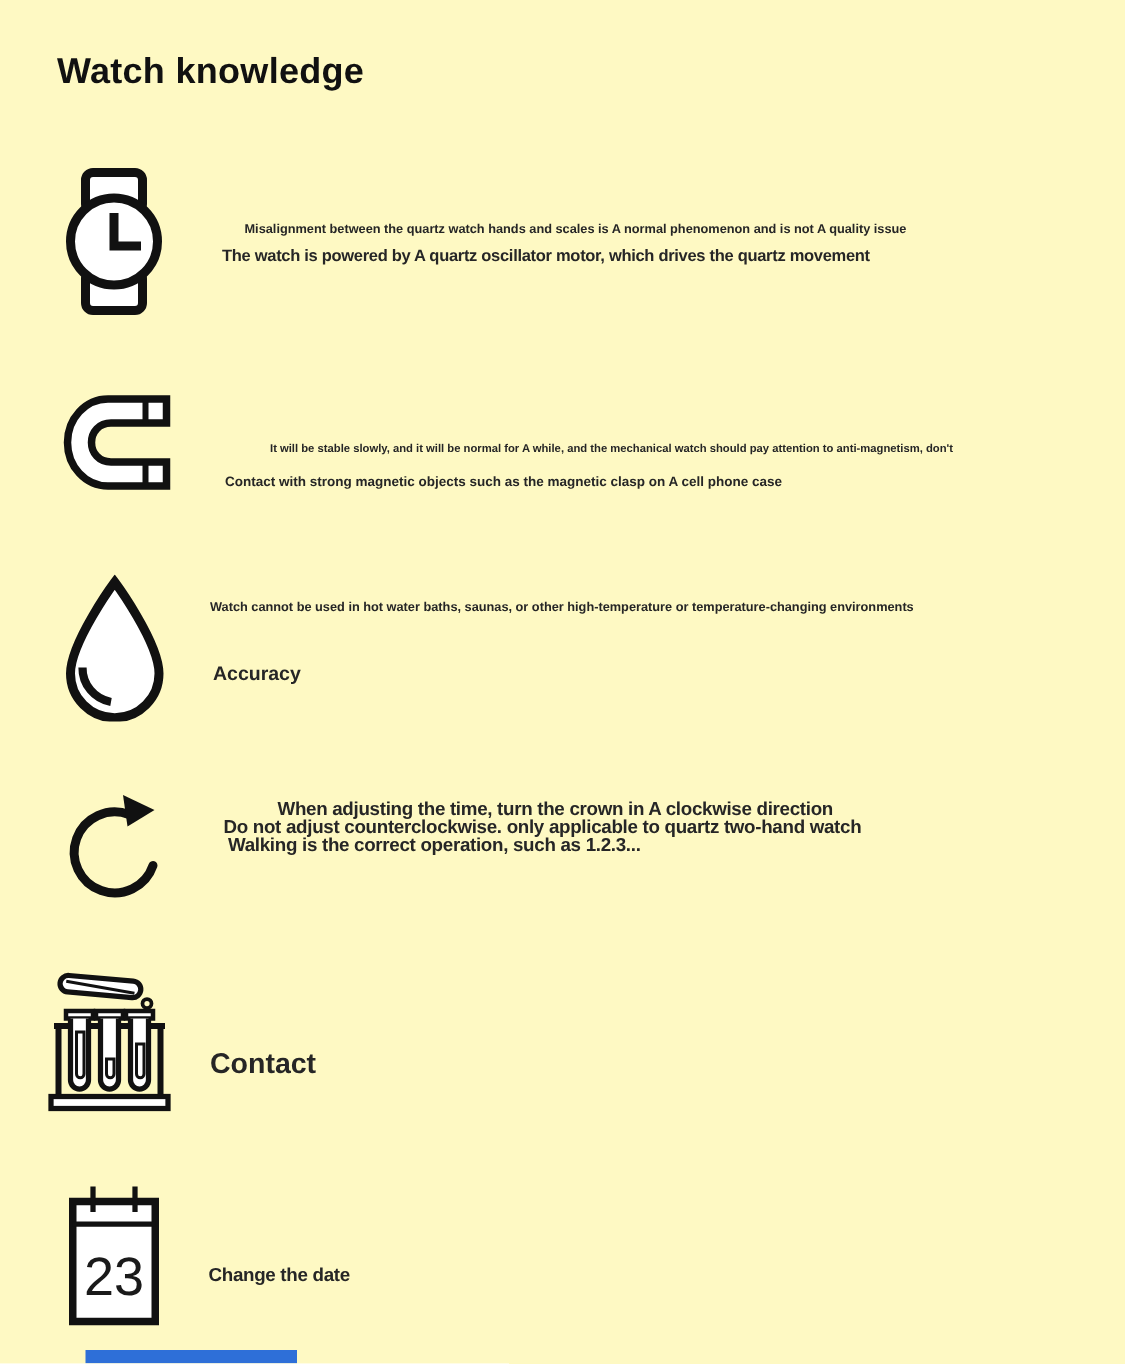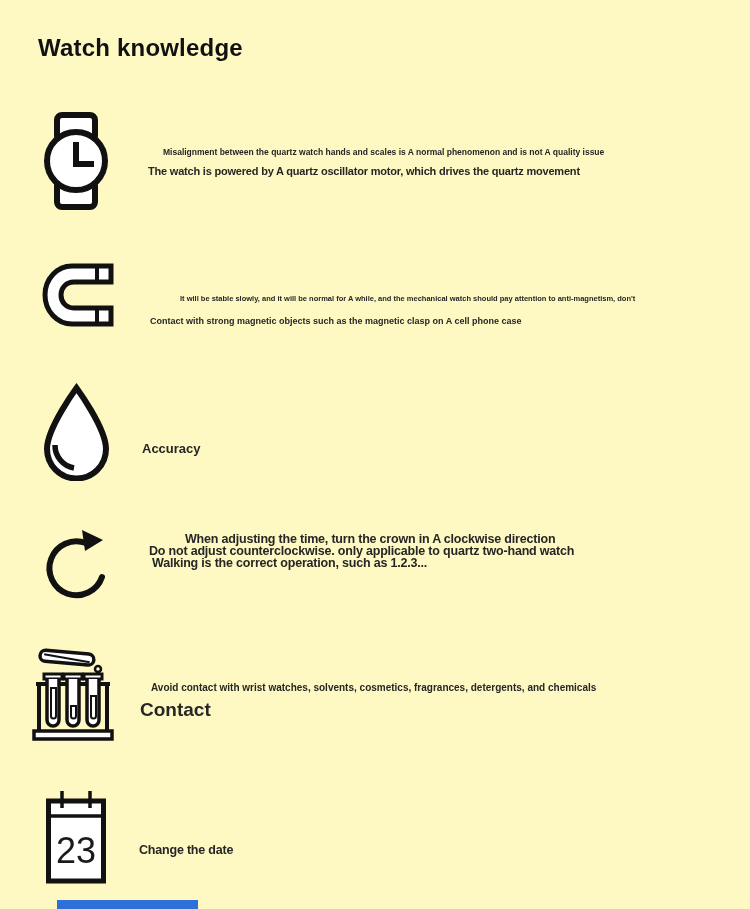--- a/index.html
+++ b/index.html
@@ -71,20 +71,21 @@
   </div>
   <p class="ln s2b">It will be stable slowly, and it will be normal for A while, and the mechanical watch should pay attention to anti-magnetism, don't</p>
   <p class="ln s2c">Contact with strong magnetic objects such as the magnetic clasp on A cell phone case</p>
 
   <div class="icon icon-drop">
     <svg width="77" height="98" viewBox="0 0 77 98" xmlns="http://www.w3.org/2000/svg">
       <path d="M38.5,5 C38.5,5 9,45 9,66 a29.5,29.5 0 0 0 59,0 C68,45 38.5,5 38.5,5 Z" fill="#fff" stroke="#111" stroke-width="6"></path>
       <path d="M17,62 a23,23 0 0 0 19,23" fill="none" stroke="#111" stroke-width="5.5"></path>
     </svg>
   </div>
+  <p class="ln s3a">Watch cannot be used in hot water baths, saunas, or other high-temperature or temperature-changing environments</p>
   <p class="ln s3c">Accuracy</p>
 
   <div class="icon icon-rotate">
     <svg width="72" height="90" viewBox="0 0 72 90" xmlns="http://www.w3.org/2000/svg">
       <path d="M46,24 A27,27 0 1 0 62,58" fill="none" stroke="#111" stroke-width="6" stroke-linecap="round"></path>
       <path d="M42,11 L63,21 L45,32 Z" fill="#111"></path>
     </svg>
   </div>
   <p class="ln s4a">When adjusting the time, turn the crown in A clockwise direction</p>
   <p class="ln s4b">Walking is the correct operation, such as 1.2.3...</p>
@@ -107,21 +108,20 @@
         <path d="M19,46 V74 a2.5,2.5 0 0 0 5,0 V46 Z" stroke-width="2" fill="none"></path>
         <rect x="32" y="32" width="18" height="5" stroke-width="3"></rect>
         <path d="M35,37 V78 a6,6 0 0 0 12,0 V37" stroke-width="3.5"></path>
         <path d="M39,64 V74 a2.5,2.5 0 0 0 5,0 V64 Z" stroke-width="2" fill="none"></path>
         <rect x="52" y="32" width="18" height="5" stroke-width="3"></rect>
         <path d="M55,37 V78 a6,6 0 0 0 12,0 V37" stroke-width="3.5"></path>
         <path d="M59,54 V74 a2.5,2.5 0 0 0 5,0 V54 Z" stroke-width="2" fill="none"></path>
       </g>
     </svg>
   </div>
-  <p class="ln s5a">Avoid contact with wrist watches, solvents, cosmetics, fragrances, detergents, and chemicals</p>
   <p class="ln s5b">Contact</p>
 
   <div class="icon icon-calendar">
     <svg width="62" height="97" viewBox="0 0 62 97" xmlns="http://www.w3.org/2000/svg">
       <rect x="3.5" y="13" width="55" height="80" fill="#fff" stroke="#111" stroke-width="5"></rect>
       <line x1="3.5" y1="28" x2="58.5" y2="28" stroke="#111" stroke-width="3.5"></line>
       <line x1="17" y1="3" x2="17" y2="20" stroke="#111" stroke-width="3.5"></line>
       <line x1="45" y1="3" x2="45" y2="20" stroke="#111" stroke-width="3.5"></line>
       <text x="31" y="75" text-anchor="middle" font-size="36" fill="#1a1a1a" font-family="Liberation Sans, DejaVu Sans, sans-serif">23</text>
     </svg>

